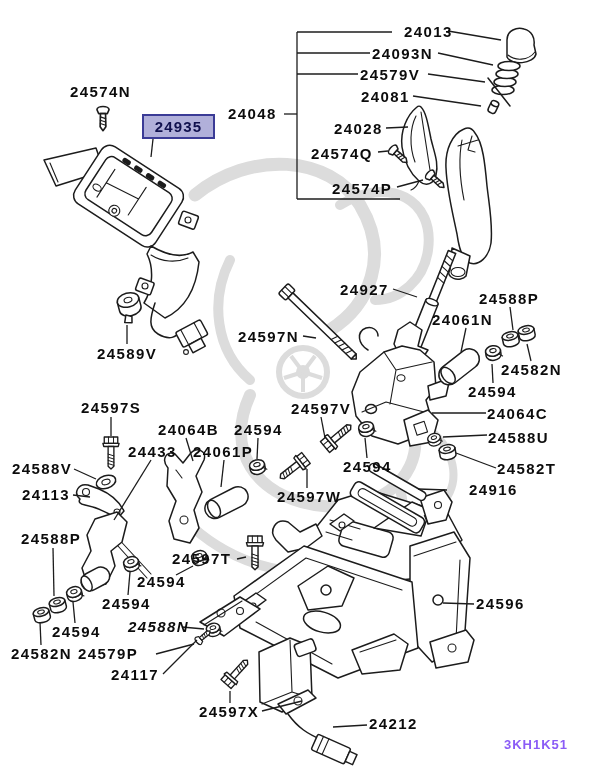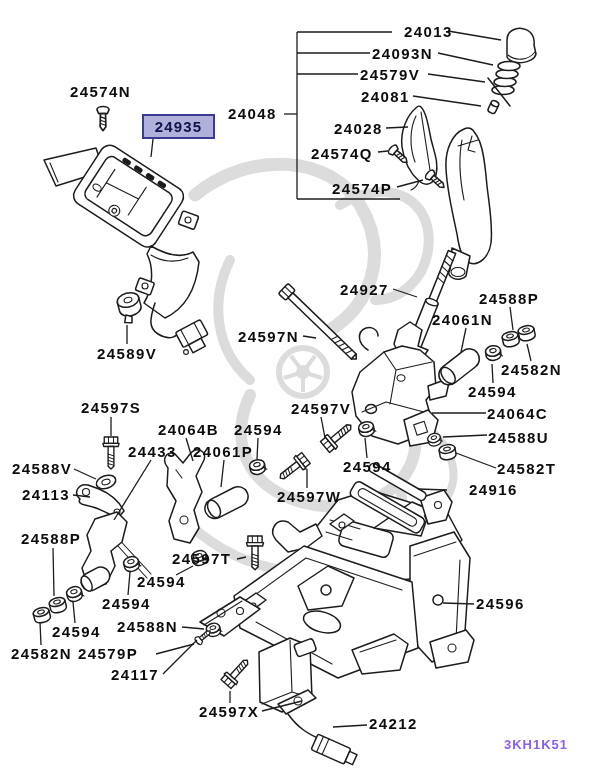--- a/index.html
+++ b/index.html
@@ -363,21 +363,21 @@
       <div class="part-label" style="left: 128px; top: 444px;">24433</div>
       <div class="part-label" style="left: 193px; top: 444px;">24061P</div>
       <div class="part-label" style="left: 12px; top: 461px;">24588V</div>
       <div class="part-label" style="left: 22px; top: 487px;">24113</div>
       <div class="part-label" style="left: 21px; top: 531px;">24588P</div>
       <div class="part-label" style="left: 172px; top: 551px;">24597T</div>
       <div class="part-label" style="left: 137px; top: 574px;">24594</div>
       <div class="part-label" style="left: 102px; top: 596px;">24594</div>
       <div class="part-label" style="left: 52px; top: 624px;">24594</div>
       <div class="part-label" style="left: 11px; top: 646px;">24582N</div>
-      <div class="part-label" style="left: 117px; top: 619px;">24588N</div>
+      <div class="part-label" style="left: 128px; top: 619px; font-style: italic;">24588N</div>
       <div class="part-label" style="left: 78px; top: 646px;">24579P</div>
       <div class="part-label" style="left: 111px; top: 667px;">24117</div>
       <div class="part-label" style="left: 199px; top: 704px;">24597X</div>
       <div class="part-label" style="left: 476px; top: 596px;">24596</div>
       <div class="part-label" style="left: 369px; top: 716px;">24212</div>
     </div>
 
 <div class="diagram-code" style="left:504px;top:737px">3KH1K51</div>
 </div>
 

